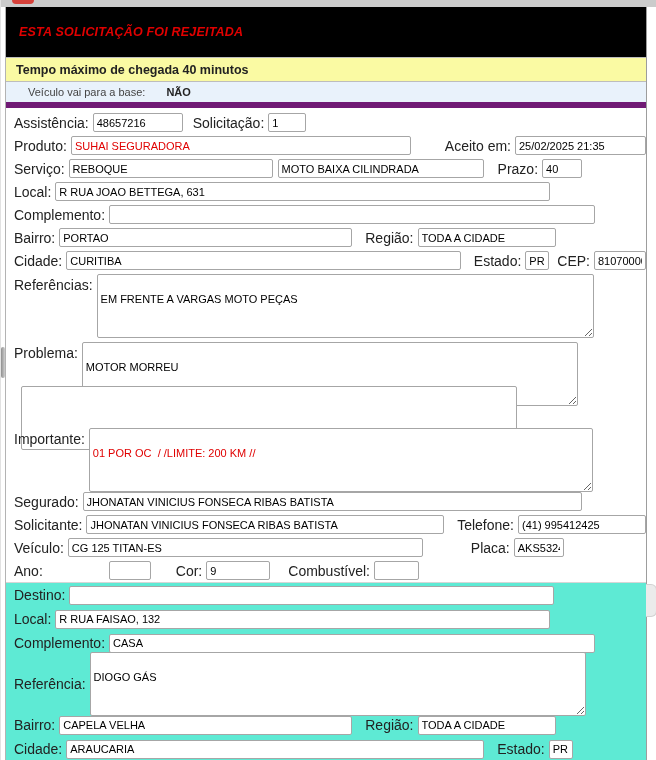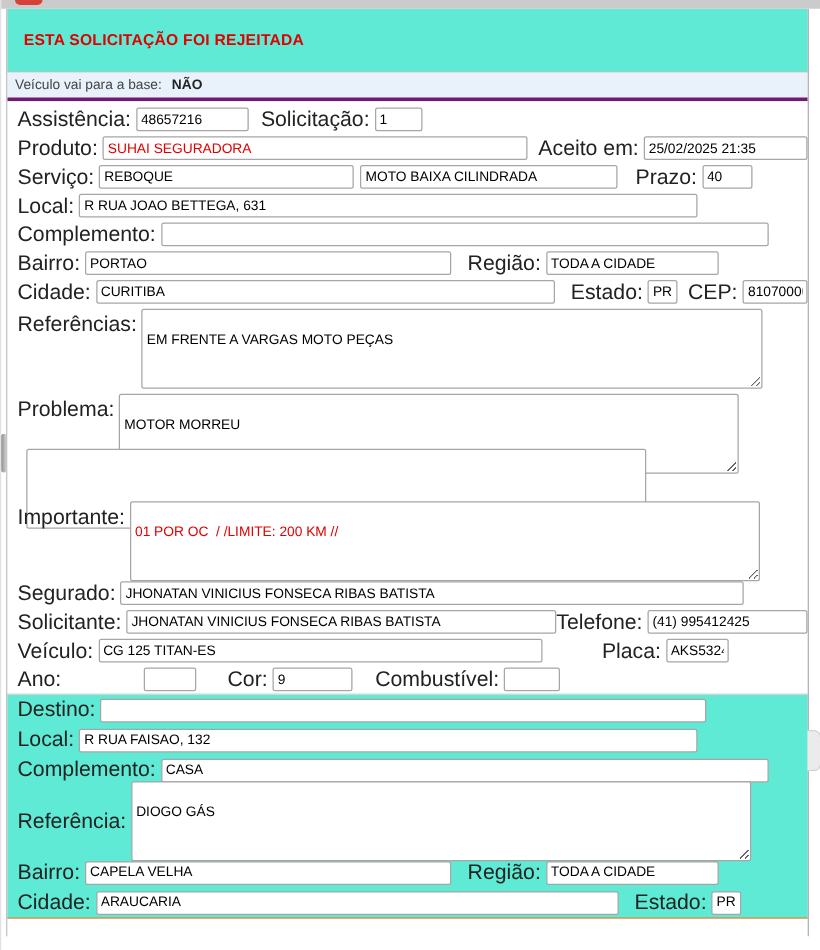--- a/index.html
+++ b/index.html
@@ -15,43 +15,43 @@
   .red-tab{position:absolute;left:11px;top:-4px;width:22px;height:8px;background:#d6413a;border-radius:4px;}
 
   
   .main{
     margin-left:4px;width:642px;box-sizing:border-box;
     border-left:1px solid #b3b3b3;border-right:1px solid #9d9d9d;
     background:#fff;
   }
 
   .banner-rejected{
-    height:50px;background:#5eead4;border-bottom:1px solid #bdbdbd;
+    height:50px;background:#000000;border-bottom:1px solid #bdbdbd;
     display:flex;align-items:center;padding-left:13px;
-    color:#e00000;font-weight:bold;font-size:12.5px;letter-spacing:.2px;
+    color:#e00000;font-weight:bold;font-size:12.5px;letter-spacing:.2px;font-style:italic;
   }
   .banner-time{
     height:23px;background:#fafaa3;border-bottom:1px solid #bdbdbd;
     display:flex;align-items:center;padding-left:10px;
     color:#222;font-weight:bold;font-size:12.5px;
   }
   .banner-base{
-    height:20px;background:#e9f2fb;border-bottom:3px solid #701a75;
-    display:flex;align-items:center;padding-left:6px;
-    color:#444;font-size:11px;gap:8px;
+    height:20px;background:#e9f2fb;border-bottom:6px solid #701a75;
+    display:flex;align-items:center;padding-left:22px;
+    color:#444;font-size:11px;gap:21px;
   }
   .banner-base .bval{font-weight:bold;color:#222;}
 
   .form-white{background:#fff;padding-top:3px;}
   .section-dest{background:#5eead4;border-top:1px solid #d6d6d6;border-bottom:1px solid #f97316;}
 
   .row{display:flex;align-items:center;height:23px;padding-left:8px;position:relative;}
   .row-dest{height:24px;}
   .row-ta{align-items:flex-start;padding-top:2px;}
-  .lbl{font-size:17px;color:#222;margin-right:4px;white-space:nowrap;}
+  .lbl{font-size:14px;color:#222;margin-right:4px;white-space:nowrap;}
   .row-ta .lbl{margin-top:3px;}
   .fld{
     height:19px;border:1px solid #a6a6a6;border-radius:2px;
     font-family:"Liberation Sans",sans-serif;font-size:11px;color:#000;
     padding:0 3px;box-sizing:border-box;background:#fff;outline:none;
   }
   textarea.fld{height:auto;resize:both;padding:18px 3px;line-height:13px;}
   .red-text{color:#e00000;}
   .right-group{margin-left:auto;display:flex;align-items:center;}
 
@@ -95,20 +95,23 @@
   <div class="top-strip">
     <div class="red-tab"></div>
   </div>
 
   <div class="main">
 
     <div class="banner-rejected">
       <span>ESTA SOLICITAÇÃO FOI REJEITADA</span>
     </div>
 
+    <div class="banner-time">
+      <span>Tempo máximo de chegada 40 minutos</span>
+    </div>
 
     <div class="banner-base">
       <span>Veículo vai para a base:</span>
       <span class="bval">NÃO</span>
     </div>
 
     <div class="form-white">
 
       <div class="row">
         <span class="lbl">Assistência:</span>

